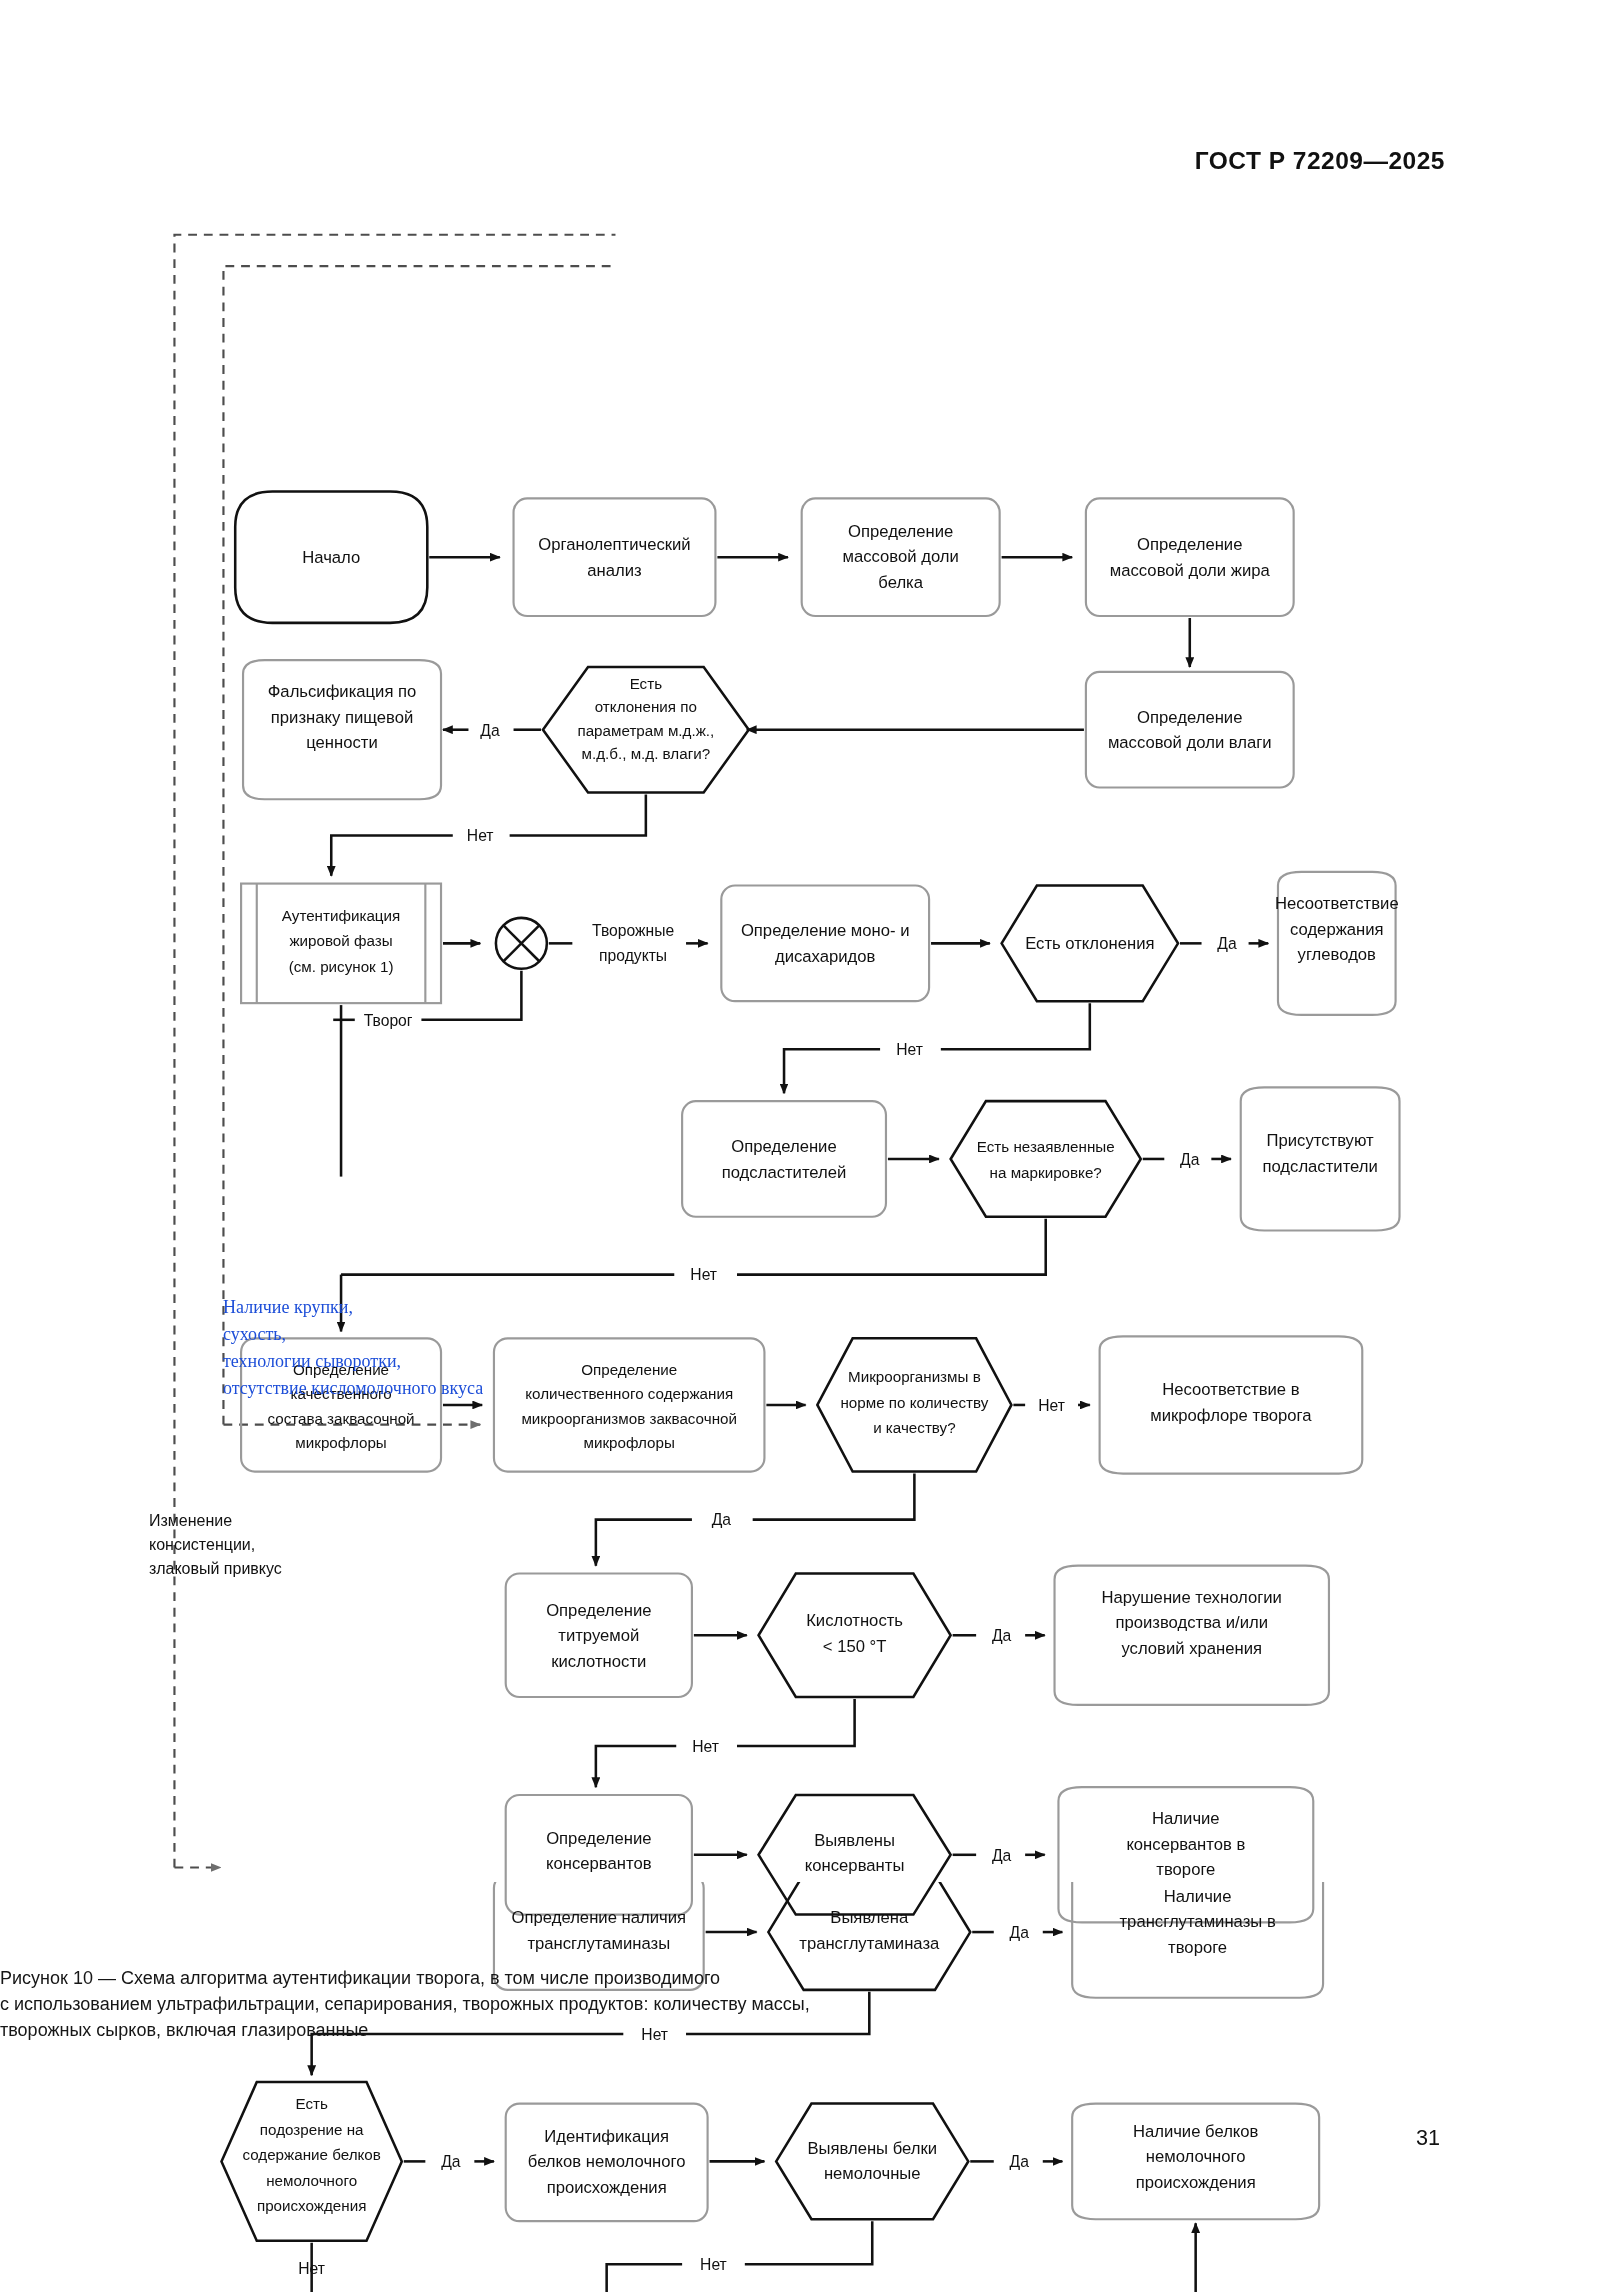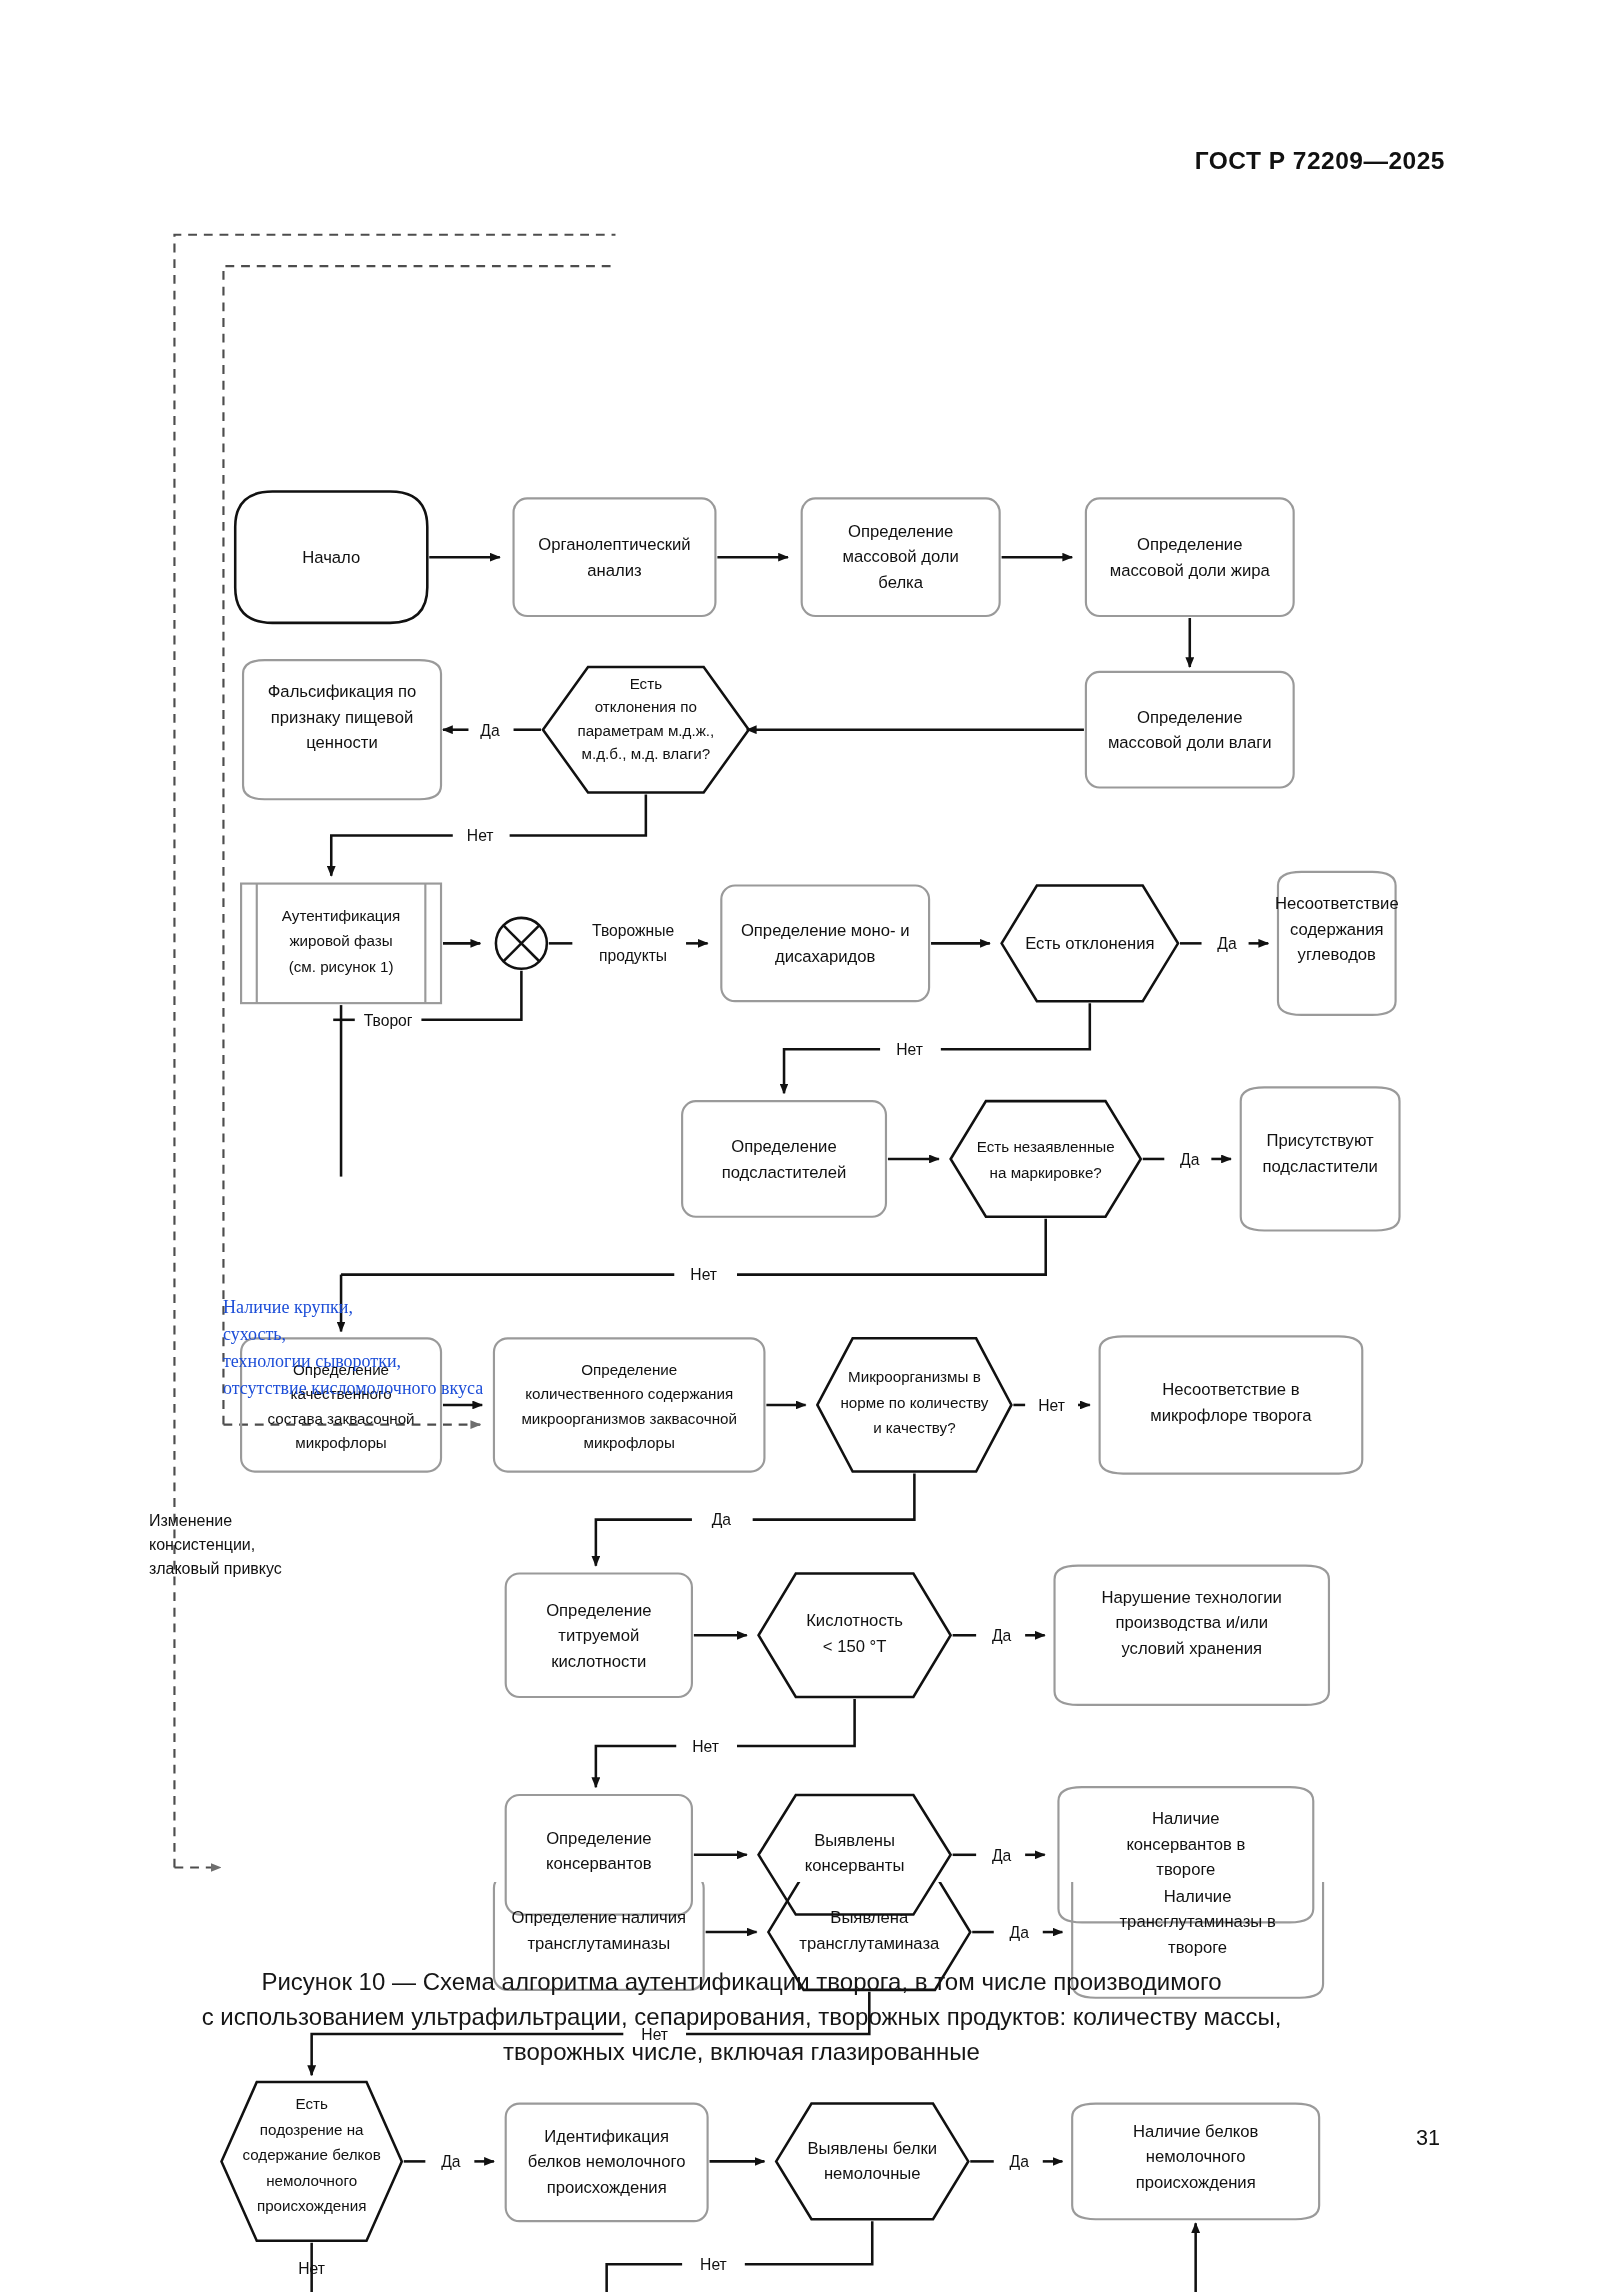--- a/index.html
+++ b/index.html
@@ -28,22 +28,22 @@
   .figure-wrap{
     position:absolute;
     left:0; top:221px;
     width:1621px; height:1725px;
   }
   #flow{display:block;}
   .caption{
     position:absolute;
     left:0; top:1965px;
     width:1483px;
-    text-align:center;
-    font-size:24px;
+    text-align:left;
+    font-size:18px;
     line-height:1.45;
     color:#161616;
   }
   .caption div{white-space:nowrap;}
 
   
   .nd-fill-white{fill:#ffffff;}
   .nd-fill-gray{fill:#f2f2f2;}
   .stroke-dark{stroke:#111111;stroke-width:2.6;fill:none;}
   .stroke-mid{stroke:#9a9a9a;stroke-width:2.2;fill:none;}
@@ -432,17 +432,17 @@
 
 <div style="position:absolute;left:149px;top:1509px;font-size:16px;line-height:1.5;color:#111;width:147px;">
   <div>Изменение</div>
   <div>консистенции,</div>
   <div>злаковый привкус</div>
 </div>
 
 <div class="caption">
   <div>Рисунок 10 — Схема алгоритма аутентификации творога, в том числе производимого</div>
   <div>с использованием ультрафильтрации, сепарирования, творожных продуктов: количеству массы,</div>
-  <div>творожных числе, включая глазированные</div>
+  <div>творожных сырков, включая глазированные</div>
 </div>
 
 <div class="page-number">31</div>
 
 
 </body></html>

